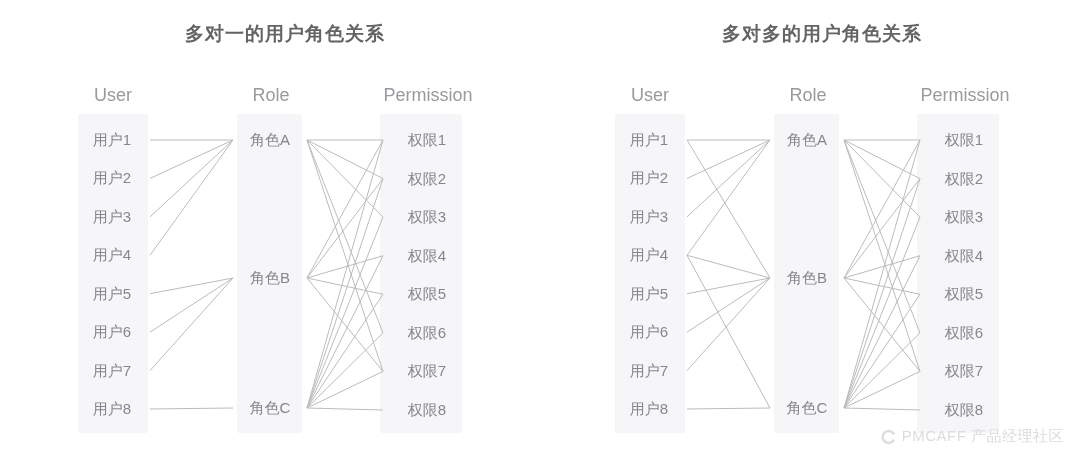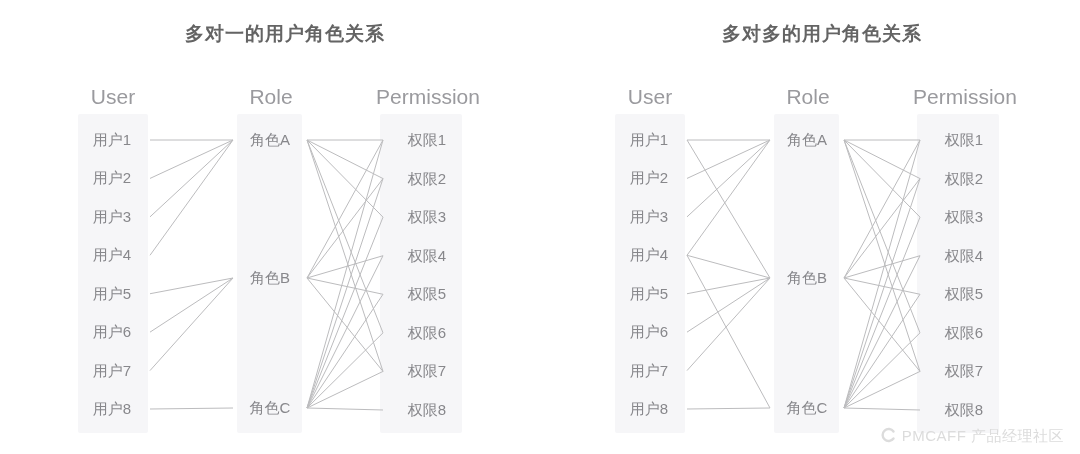--- a/index.html
+++ b/index.html
@@ -29,21 +29,21 @@
     text-align: center;
     font-size: 19px;
     font-weight: 700;
     color: #646464;
     letter-spacing: 1px;
   }
   .col-header {
     position: absolute;
     top: 85px;
     transform: translateX(-50%);
-    font-size: 21px;
+    font-size: 18px;
     color: #9a9a9e;
     white-space: nowrap;
   }
   .col-bg {
     position: absolute;
     top: 114px;
     height: 319px;
     background: #f6f6f8;
     border-radius: 2px;
   }
@@ -59,21 +59,21 @@
     position: absolute;
     left: 0;
     top: 0;
     z-index: 1;
   }
   .watermark {
     position: absolute;
     right: 16px;
     bottom: 8px;
     display: flex;
-    align-items: flex-start;
+    align-items: center;
     gap: 6px;
     color: #dcdcdc;
     font-size: 15px;
     letter-spacing: 0.5px;
     user-select: none;
   }
   .watermark svg { display: block; }
 </style>
 </head>
 <body>

